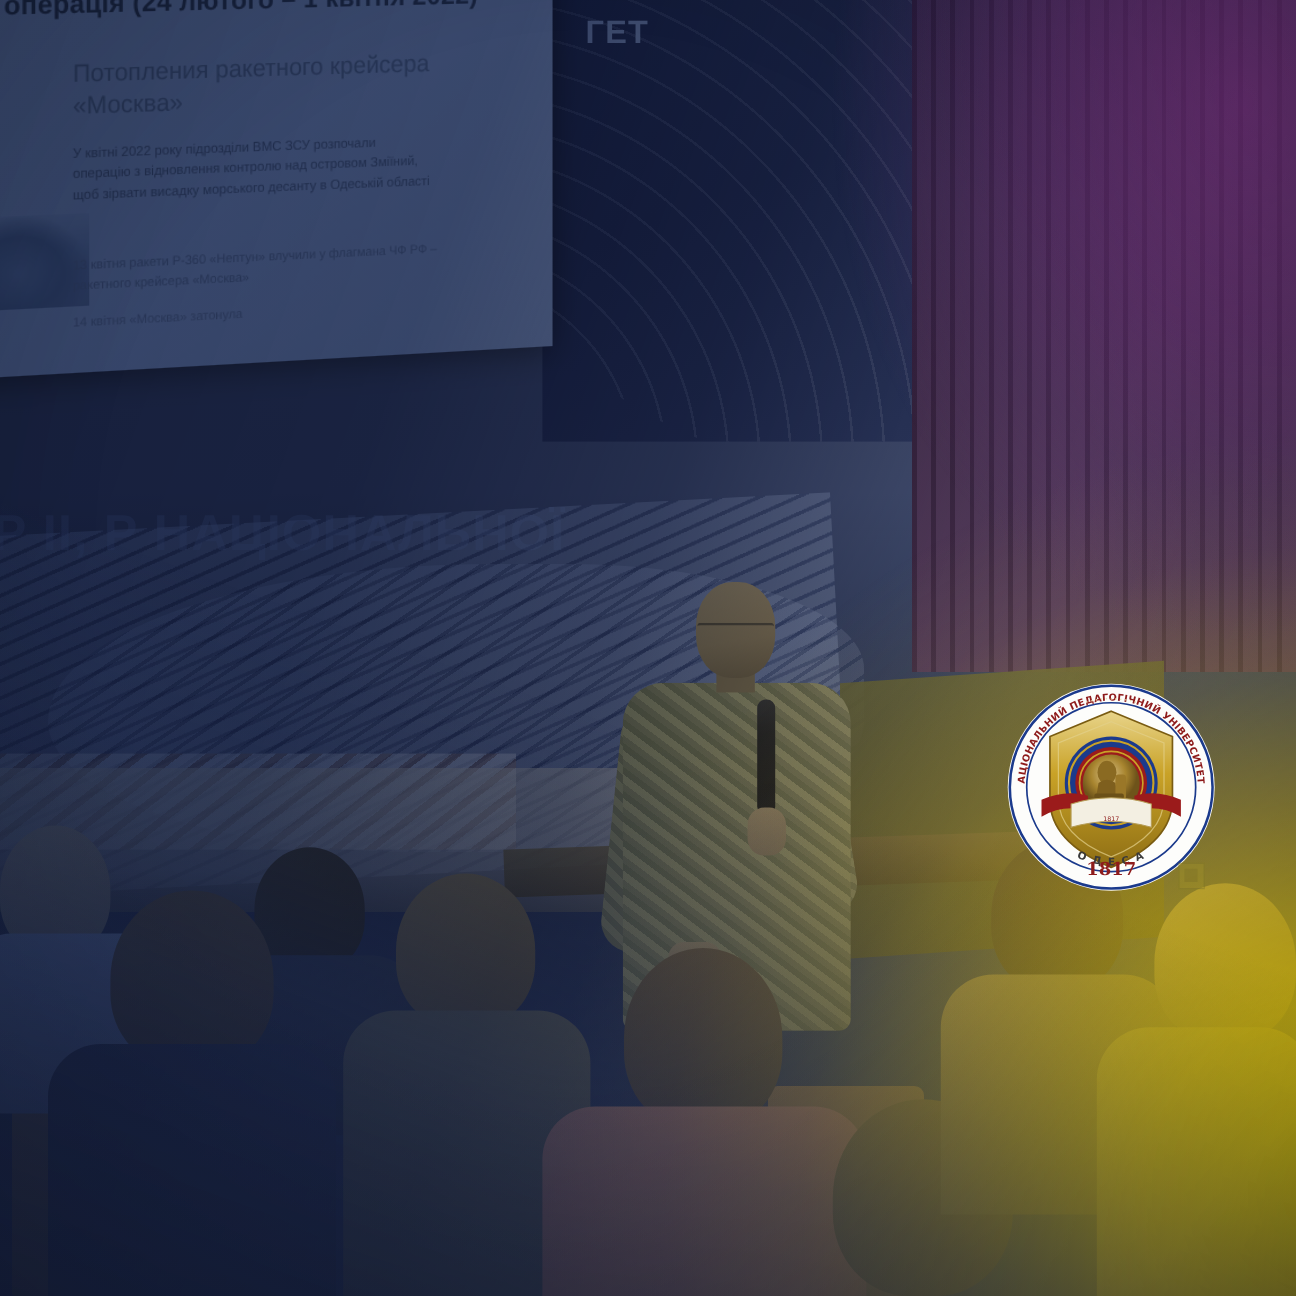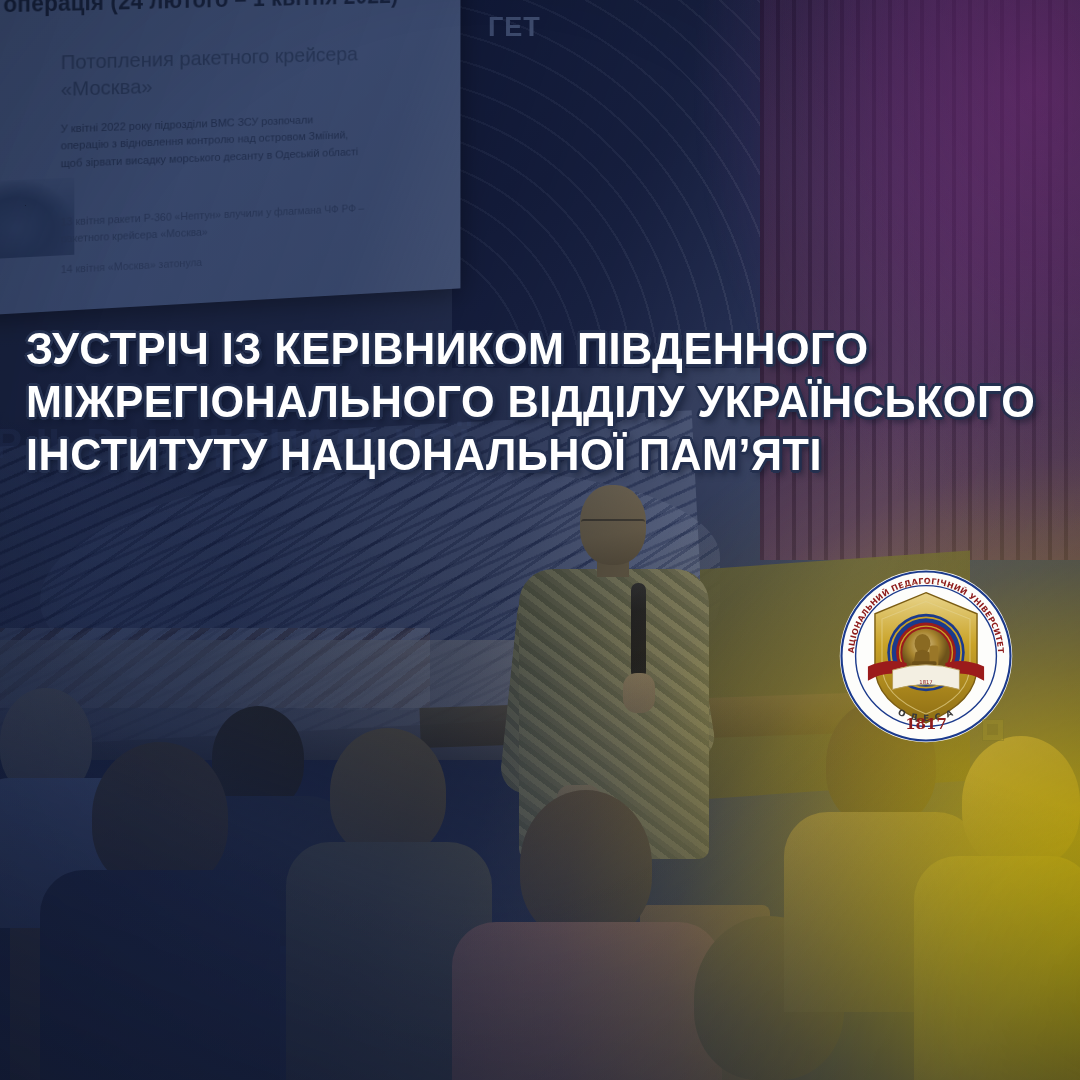--- a/index.html
+++ b/index.html
@@ -481,25 +481,20 @@
     <div class="aud-body" style="left:914px; top:856px; width:180px; height:224px;
                 background:linear-gradient(170deg,#c9b24f,#9c8a37);"></div>
 
     <div class="tint-blue"></div>
     <div class="tint-yellow"></div>
     <div class="tint-purple"></div>
     <div class="tint-deep"></div>
     <div class="vignette"></div>
   </div>
 
-  <div class="headline">
-    <span class="line">ЗУСТРІЧ ІЗ КЕРІВНИКОМ ПІВДЕННОГО</span>
-    <span class="line">МІЖРЕГІОНАЛЬНОГО ВІДДІЛУ УКРАЇНСЬКОГО</span>
-    <span class="line">ІНСТИТУТУ НАЦІОНАЛЬНОЇ ПАМ’ЯТІ</span>
-  </div>
 
   <div class="emblem">
     <svg viewBox="0 0 200 200" xmlns="http://www.w3.org/2000/svg">
       <defs>
         <path id="arcTop" d="M 100,100 m -82,0 a 82,82 0 0 1 164,0" fill="none"></path>
         <path id="arcTopT" d="M 18,100 a 82,82 0 0 1 164,0" fill="none"></path>
         <path id="arcBot" d="M 26,100 a 74,74 0 0 0 148,0" fill="none"></path>
         <linearGradient id="goldG" x1="0" y1="0" x2="0" y2="1">
           <stop offset="0%" stop-color="#E8D48A"></stop>
           <stop offset="40%" stop-color="#C9A227"></stop>

